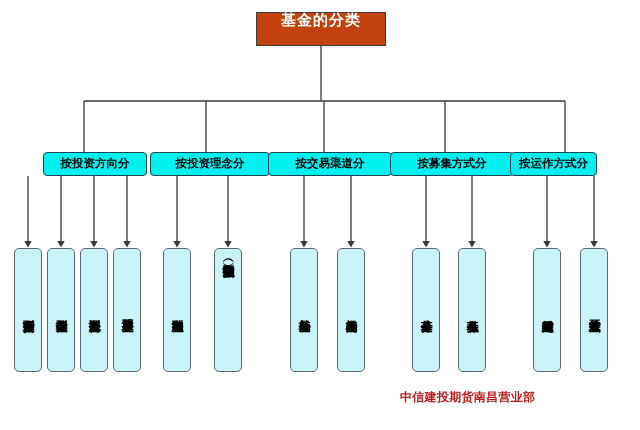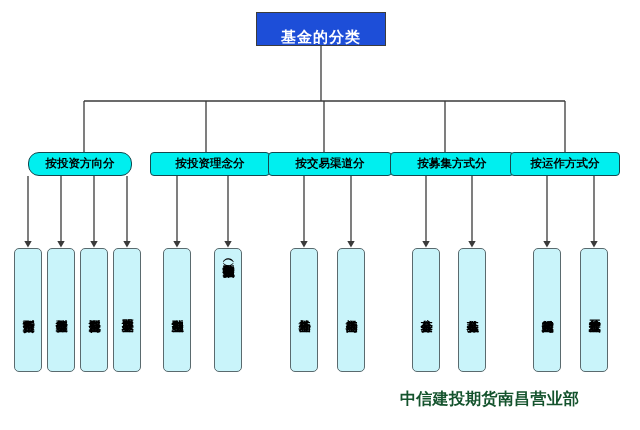--- a/index.html
+++ b/index.html
@@ -26,24 +26,24 @@
     pointer-events: none;
   }
 
   
   .root-box {
     position: absolute;
     left: 256px;
     top: 12px;
     width: 130px;
     height: 34px;
-    background: #1d4ed8;
+    background: #c2410c;
     border: 1px solid #3c3c3c;
     display: flex;
-    align-items: flex-end;
+    align-items: flex-start;
     justify-content: center;
     box-sizing: border-box;
     z-index: 5;
   }
   .root-box .root-label {
     color: #ffffff;
     font-size: 15px;
     font-weight: bold;
     letter-spacing: 1px;
     line-height: 1;
@@ -100,22 +100,22 @@
   }
   .leaf-box.topped {
     align-items: flex-start;
   }
 
   
   .footer-note {
     position: absolute;
     left: 400px;
     top: 389px;
-    color: #14532d;
-    font-size: 16px;
+    color: #b91c1c;
+    font-size: 12px;
     font-weight: bold;
     letter-spacing: 0.3px;
     white-space: nowrap;
     z-index: 5;
   }
 </style>
 </head>
 <body>
 
 <div id="stage">
@@ -147,33 +147,33 @@
         <line x1="547" y1="176" x2="547" y2="244" marker-end="url(#arrowhead)"></line>
         <line x1="594" y1="176" x2="594" y2="244" marker-end="url(#arrowhead)"></line>
       </g>
   </svg>
 
   <div class="root-box">
     <span class="root-label">基金的分类</span>
   </div>
 
   <div id="category-layer">
-      <div class="cat-box" style="left: 28px; width: 104px; border-radius: 11px;">
+      <div class="cat-box" style="left: 43px; width: 104px;">
         <span class="cat-label">按投资方向分</span>
       </div>
       <div class="cat-box" style="left: 150px; width: 120px;">
         <span class="cat-label">按投资理念分</span>
       </div>
       <div class="cat-box" style="left: 268px; width: 124px;">
         <span class="cat-label">按交易渠道分</span>
       </div>
       <div class="cat-box" style="left: 390px; width: 124px;">
         <span class="cat-label">按募集方式分</span>
       </div>
-      <div class="cat-box" style="left: 510px; width: 110px;">
+      <div class="cat-box" style="left: 510px; width: 87px;">
         <span class="cat-label">按运作方式分</span>
       </div>
     </div>
   <div id="leaf-layer">
       <div class="leaf-box centered" style="left: 14px; top: 248px; height: 124px;">
         <span class="leaf-label">货币型基金</span>
       </div>
       <div class="leaf-box centered" style="left: 47px; top: 248px; height: 124px;">
         <span class="leaf-label">债券型基金</span>
       </div>

